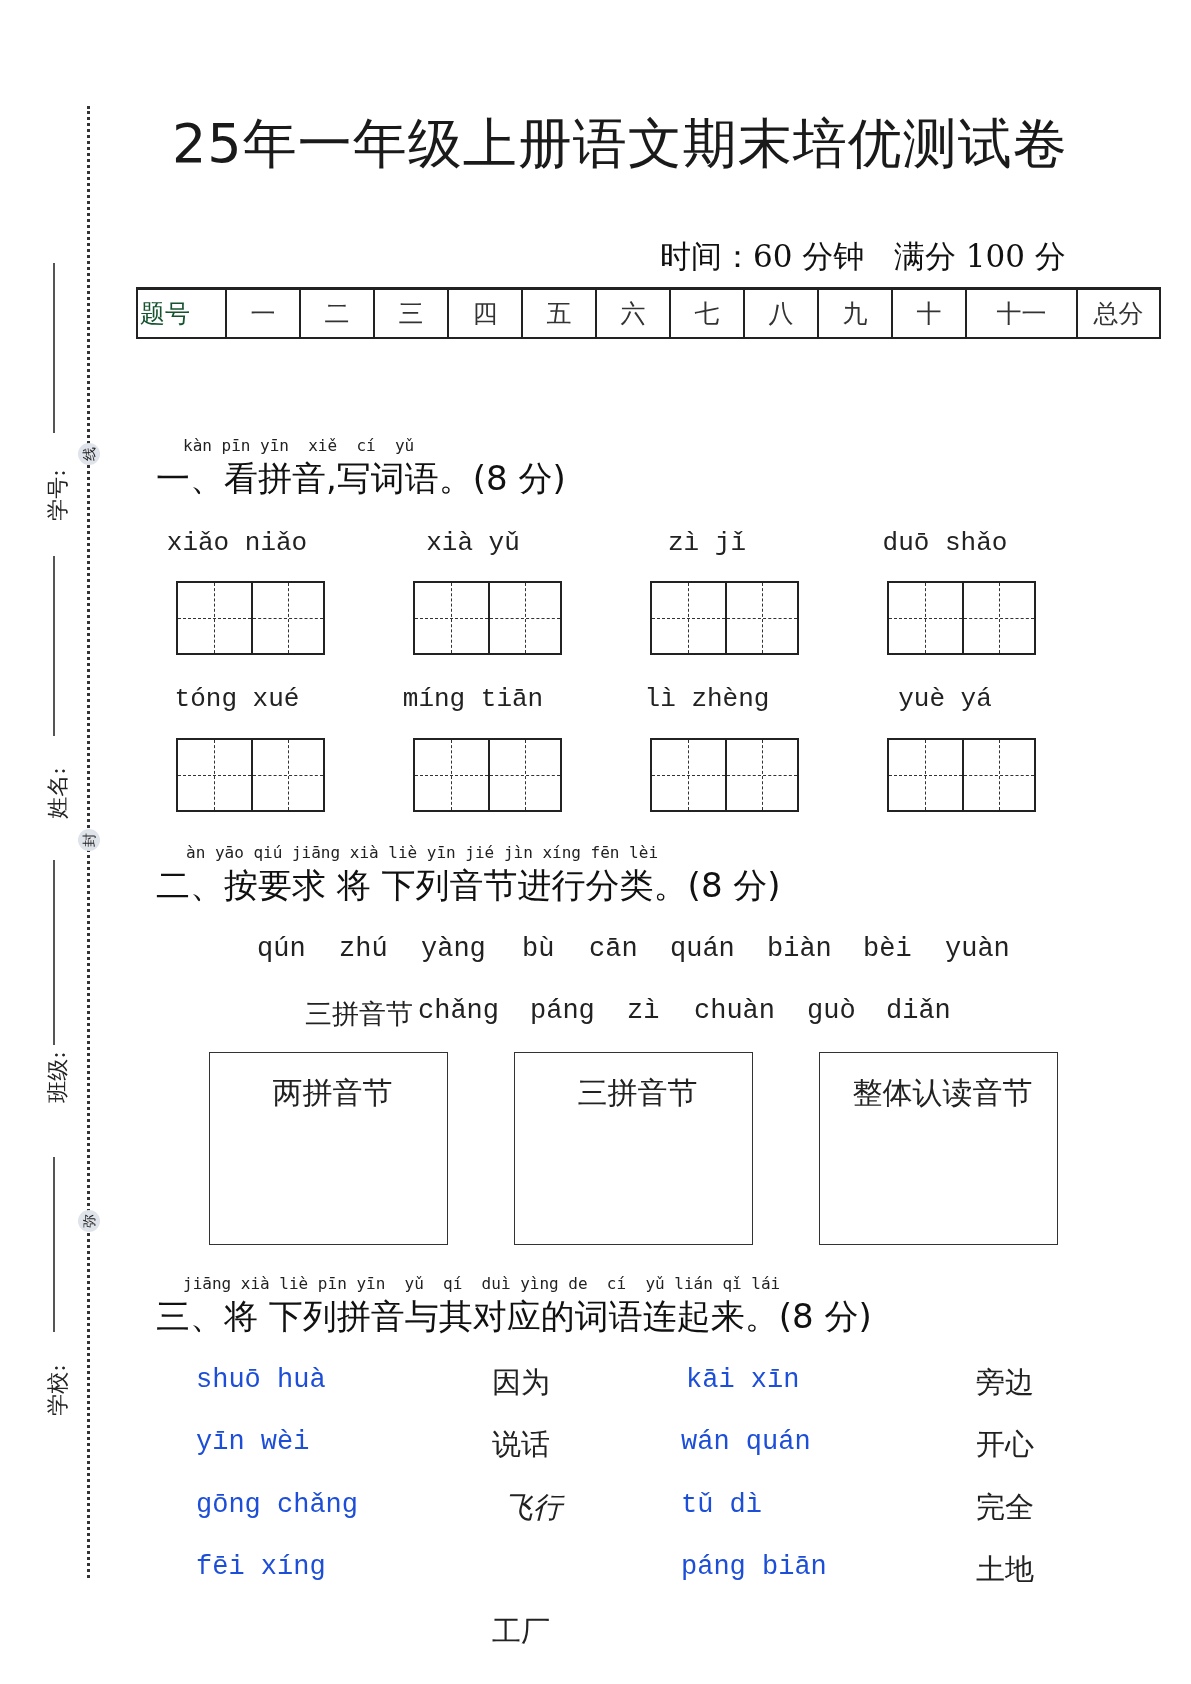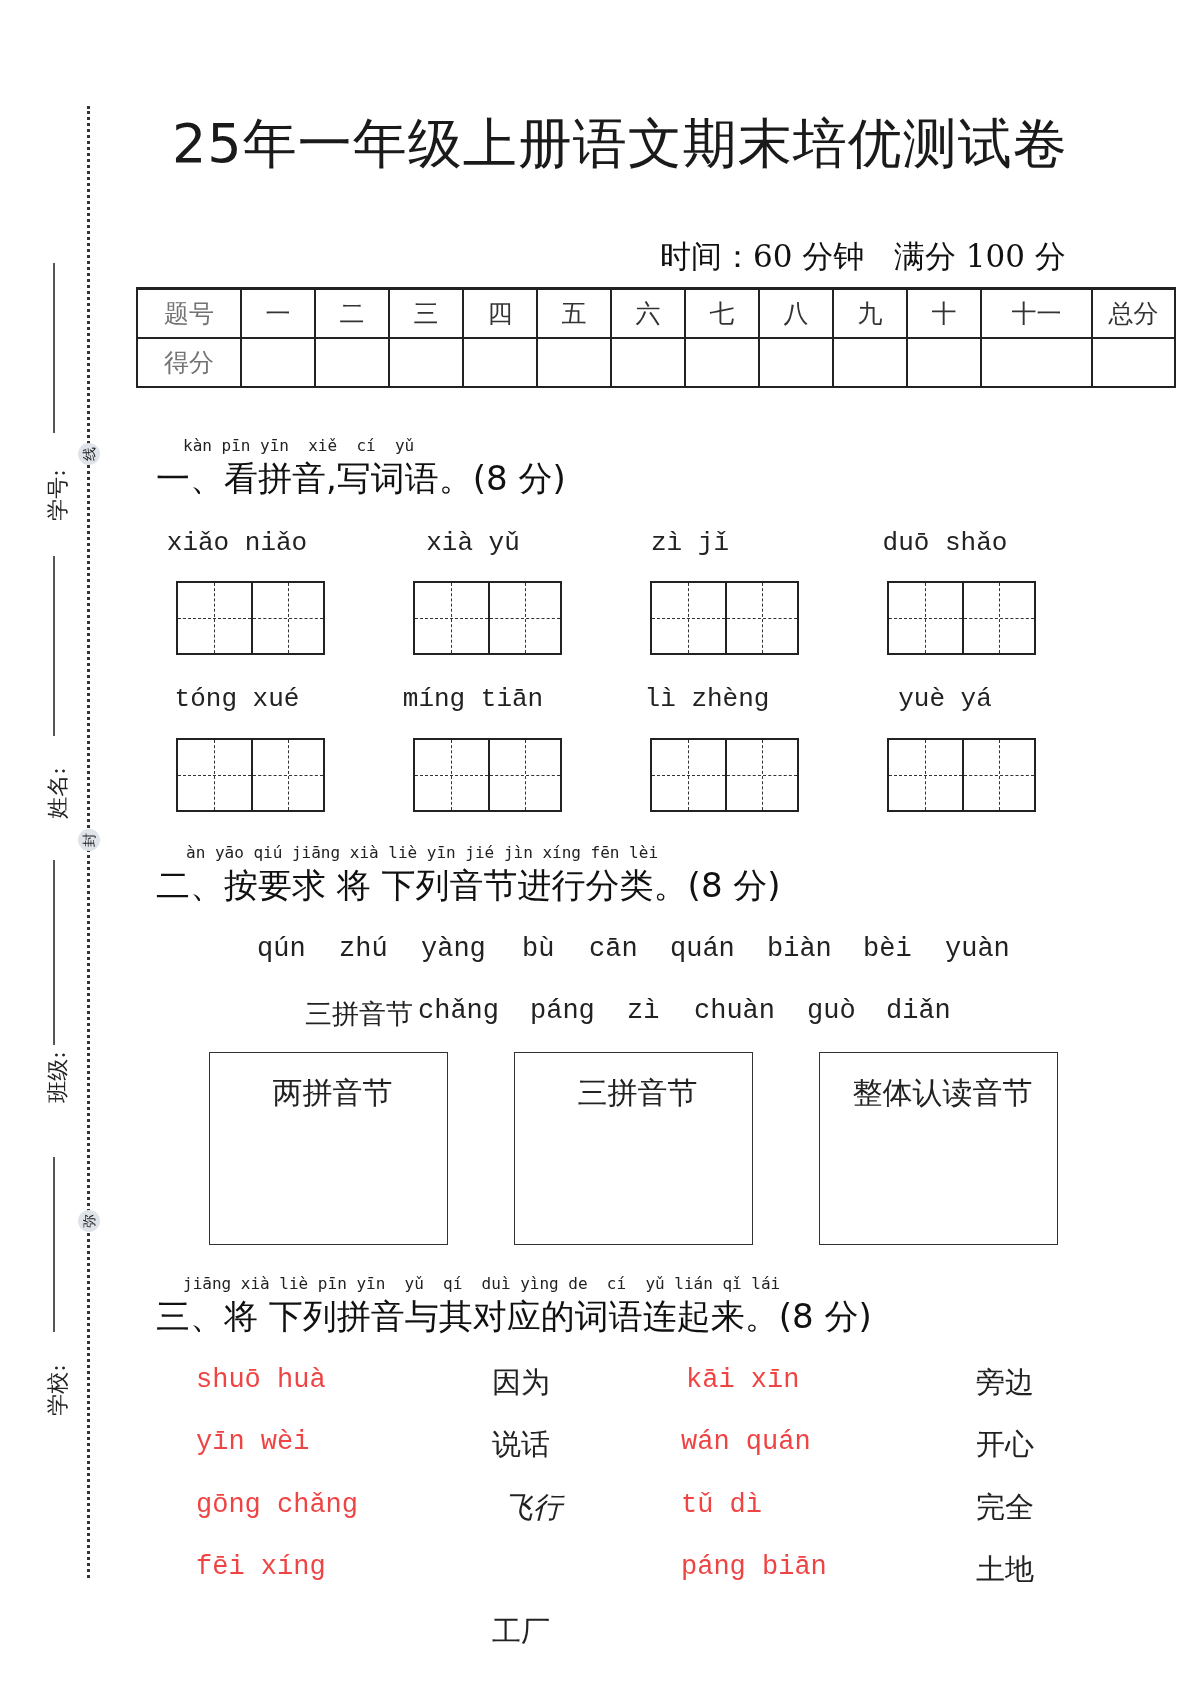--- a/index.html
+++ b/index.html
@@ -37,21 +37,21 @@
 
   
   .score-table {
     position: absolute; left: 136px; top: 287px; border-collapse: collapse;
     font-size: 25px; font-family: "DejaVu Serif", serif;
   }
   .score-table td {
     border: 2px solid #222; height: 49px; text-align: center; color: #333; padding: 0;
   }
   .score-table tr:first-child td { border-top-width: 3px; }
-  .score-table td.rowhead { width: 104px; text-align: left; padding-left: 26px; color: #737373; }
+  .score-table td.rowhead { width: 89px; text-align: left; padding-left: 2px; color: #14532d; }
 
   
   .section { position: absolute; left: 126px; }
   .section .ruby-line {
     position: absolute; top: 0; font-size: 16px; font-family: "DejaVu Sans Mono", "Liberation Mono", monospace;
     color: #222; white-space: pre;
   }
   .section .heading {
     position: absolute; top: 20px; font-size: 34px; font-family: "DejaVu Sans", "Liberation Sans", sans-serif;
     color: #111; white-space: nowrap; margin-left: 30px;
@@ -88,21 +88,21 @@
     position: absolute; width: 239px; height: 193px; border: 1.5px solid #333; padding-left: 8px;
   }
   .cat-box .cat-label {
     display: block; text-align: center; margin-top: 20px; font-size: 30px; color: #222;
     font-family: "DejaVu Serif", serif;
   }
 
   
   .match-py {
     position: absolute; font-size: 27px; font-family: "Liberation Mono", "DejaVu Sans Mono", monospace;
-    color: #ef4444; white-space: nowrap;
+    color: #1d4ed8; white-space: nowrap;
   }
   .match-cn {
     position: absolute; font-size: 29px; font-family: "DejaVu Serif", serif; color: #222; white-space: nowrap;
   }
 </style>
 </head>
 <body>
 
 <div>
   <div class="binding-line"></div>
@@ -137,47 +137,32 @@
     <td style="width:74px">四</td>
     <td style="width:74px">五</td>
     <td style="width:74px">六</td>
     <td style="width:74px">七</td>
     <td style="width:74px">八</td>
     <td style="width:74px">九</td>
     <td style="width:74px">十</td>
     <td style="width:111px">十一</td>
     <td style="width:83px">总分</td>
   </tr>
-  <tr>
-    <td class="rowhead">得分</td>
-    <td></td>
-    <td></td>
-    <td></td>
-    <td></td>
-    <td></td>
-    <td></td>
-    <td></td>
-    <td></td>
-    <td></td>
-    <td></td>
-    <td></td>
-    <td></td>
-  </tr>
 </tbody>
   </table>
 
 <div class="section" style="top:436px;">
   <div class="ruby-line" style="left:57px;">kàn pīn yīn  xiě  cí  yǔ</div>
   <div class="heading">一、看拼音,写词语。(8 分)</div>
 </div>
 
 <div>
   <div class="pinyin-label" style="left:137px;top:528px;">xiǎo niǎo</div>
   <div class="pinyin-label" style="left:373px;top:528px;">xià yǔ</div>
-  <div class="pinyin-label" style="left:590px;top:528px;">zì  jǐ</div>
+  <div class="pinyin-label" style="left:607px;top:528px;">zì  jǐ</div>
   <div class="pinyin-label" style="left:845px;top:528px;">duō shǎo</div>
 
   <div class="tianzi" style="left:176px;top:581px;">
       <div class="cell"></div>
       <div class="cell"></div>
     </div>
   <div class="tianzi" style="left:413px;top:581px;">
       <div class="cell"></div>
       <div class="cell"></div>
     </div>

